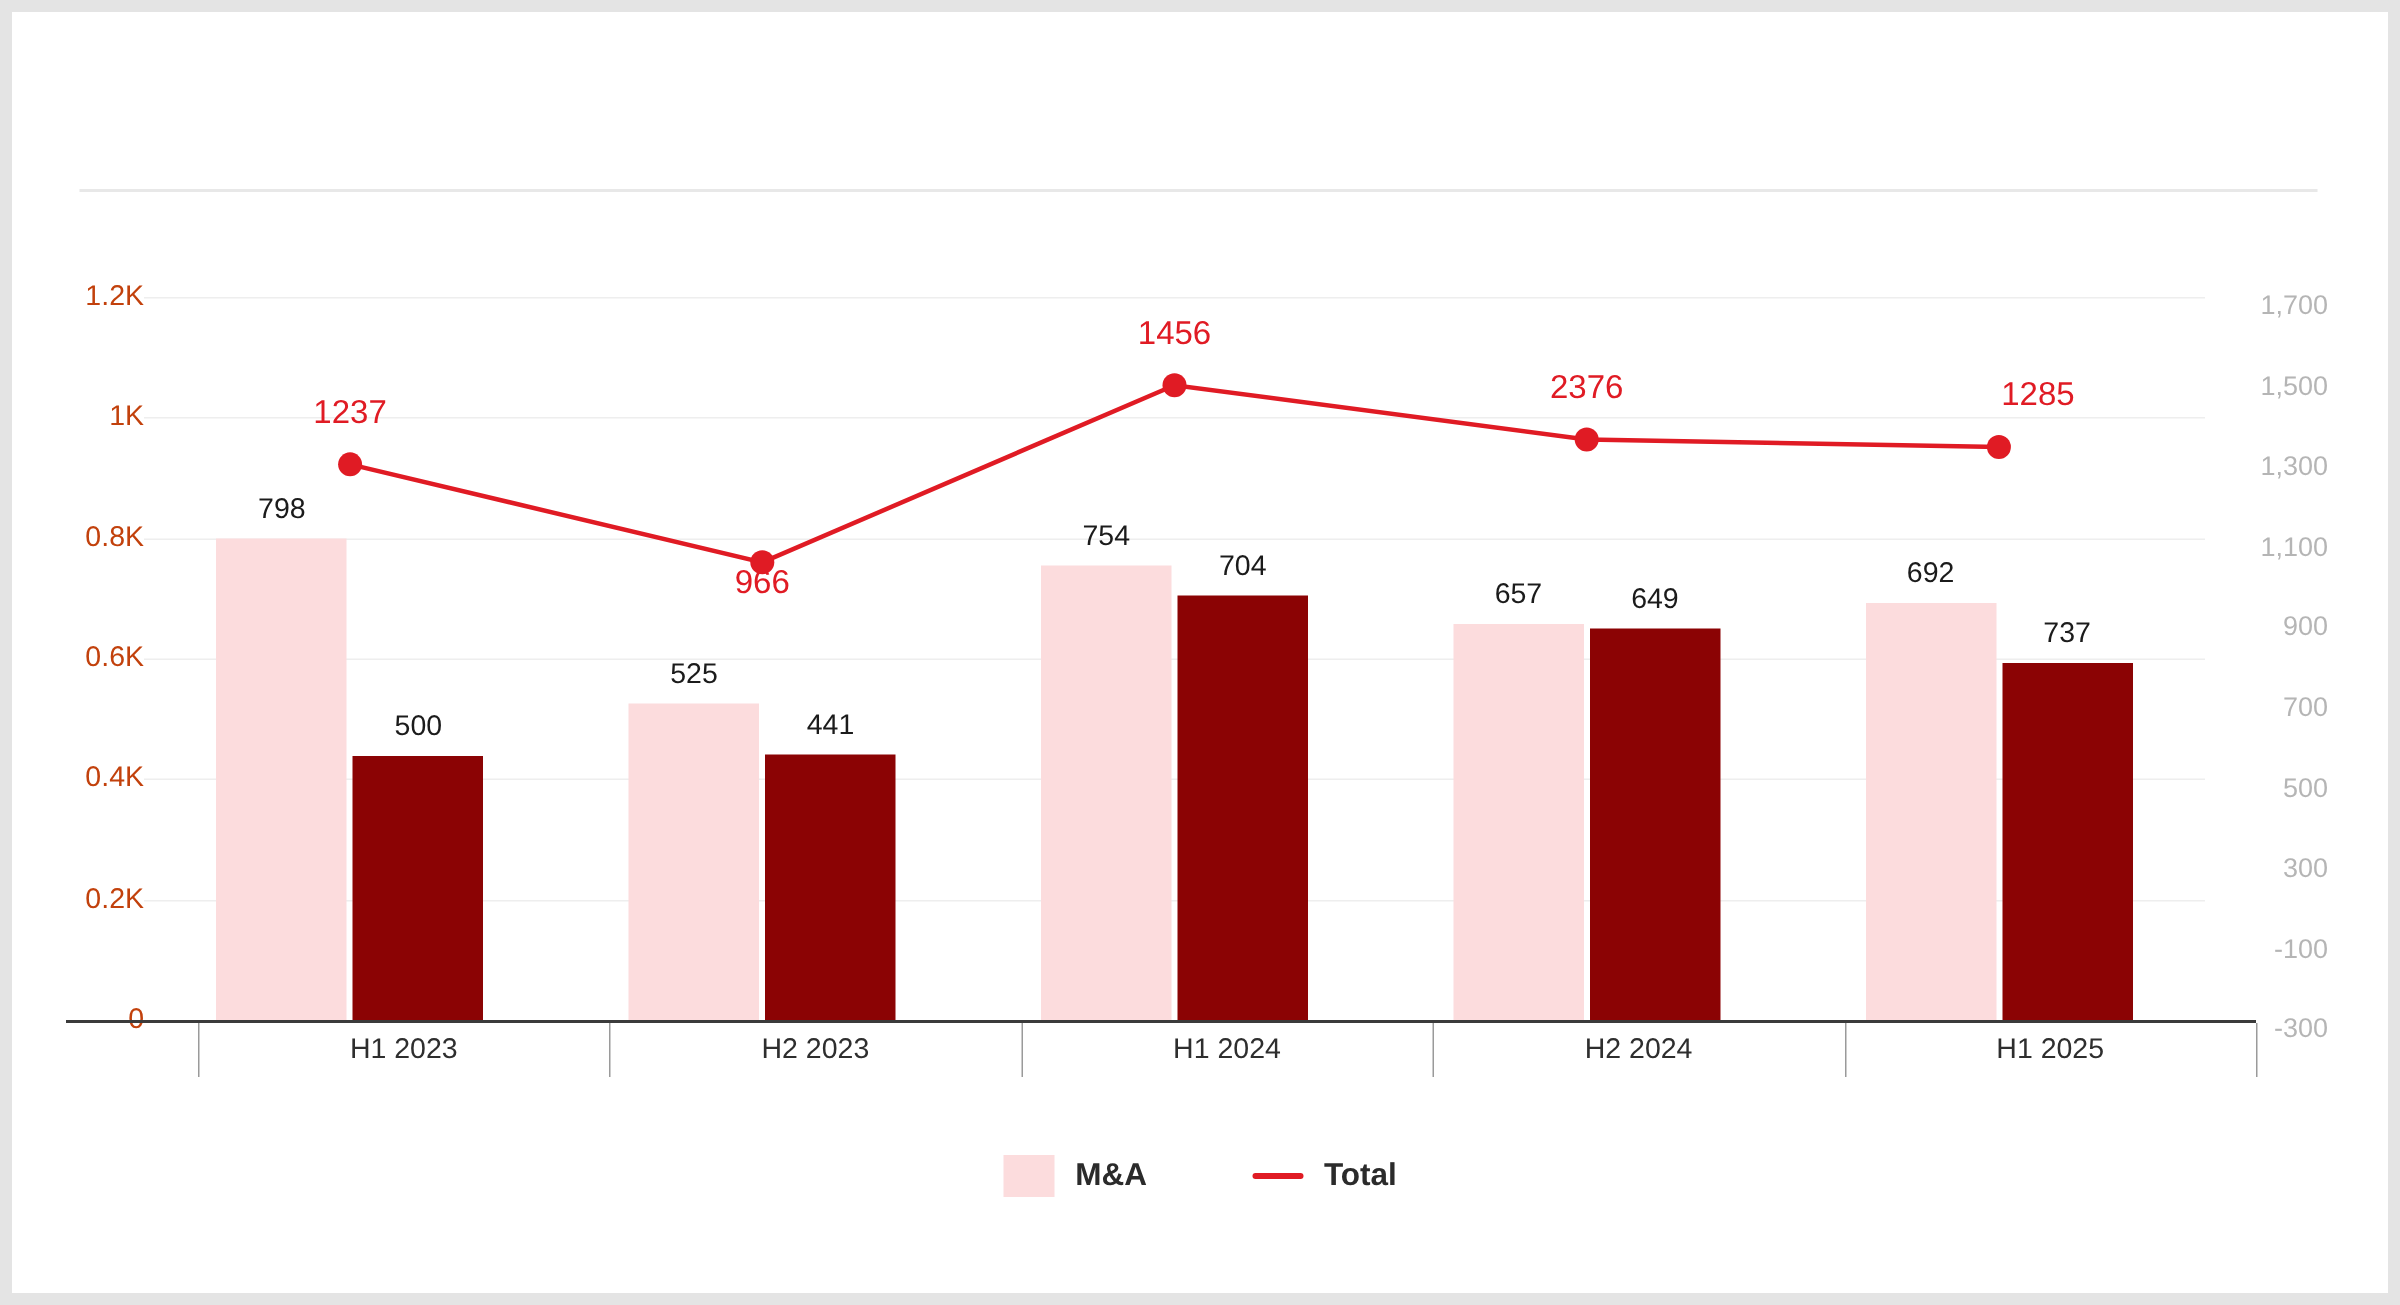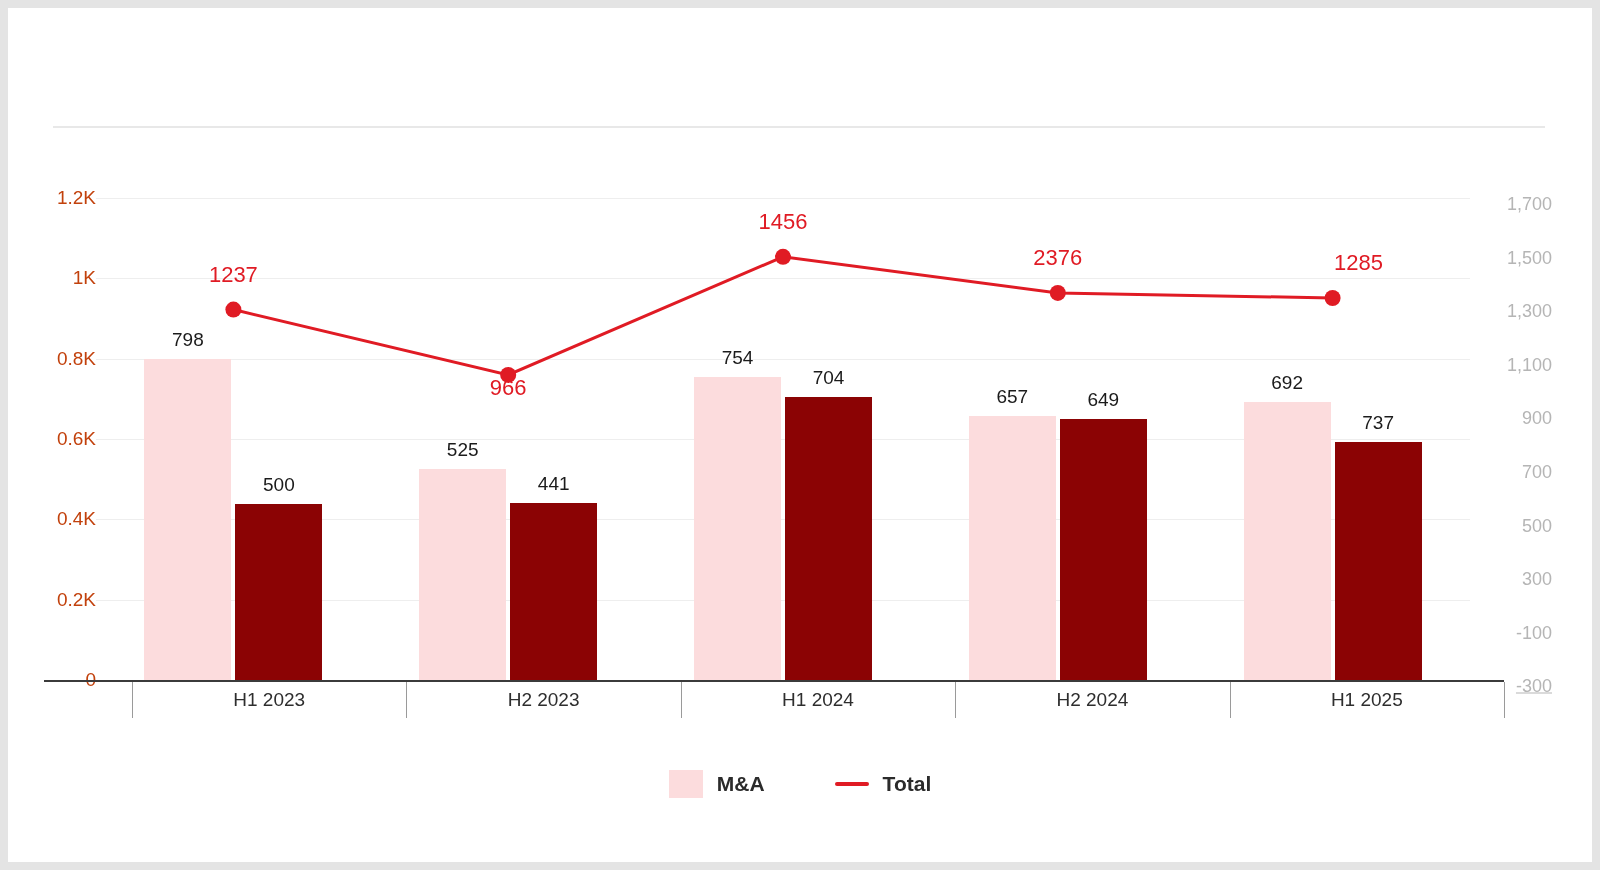--- a/index.html
+++ b/index.html
@@ -215,21 +215,21 @@
       <div class="y-left-label" style="top: 672px;">0</div>
       <div class="y-right-label" style="top: 196px;">1,700</div>
       <div class="y-right-label" style="top: 249.6px;">1,500</div>
       <div class="y-right-label" style="top: 303.2px;">1,300</div>
       <div class="y-right-label" style="top: 356.8px;">1,100</div>
       <div class="y-right-label" style="top: 410.4px;">900</div>
       <div class="y-right-label" style="top: 464px;">700</div>
       <div class="y-right-label" style="top: 517.6px;">500</div>
       <div class="y-right-label" style="top: 571.2px;">300</div>
       <div class="y-right-label" style="top: 624.8px;">-100</div>
-      <div class="y-right-label" style="top: 678.4px; text-decoration: underline;">-300</div>
+      <div class="y-right-label" style="top: 678.4px;">-300</div>
       <div class="cat-sep" style="left: 124px;"></div>
       <div class="cat-sep" style="left: 398.4px;"></div>
       <div class="cat-sep" style="left: 672.8px;"></div>
       <div class="cat-sep" style="left: 947.2px;"></div>
       <div class="cat-sep" style="left: 1221.6px;"></div>
       <div class="cat-sep" style="left: 1496px;"></div>
       <div class="cat-label" style="left: 261.2px;">H1 2023</div>
       <div class="cat-label" style="left: 535.6px;">H2 2023</div>
       <div class="cat-label" style="left: 810px;">H1 2024</div>
       <div class="cat-label" style="left: 1084.4px;">H2 2024</div>

